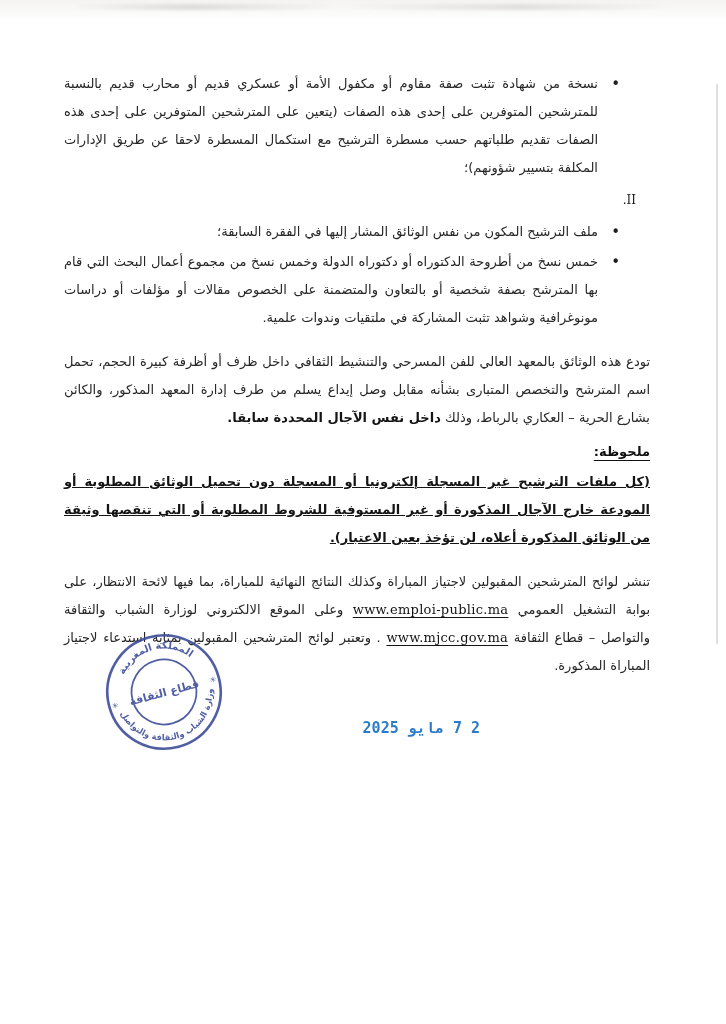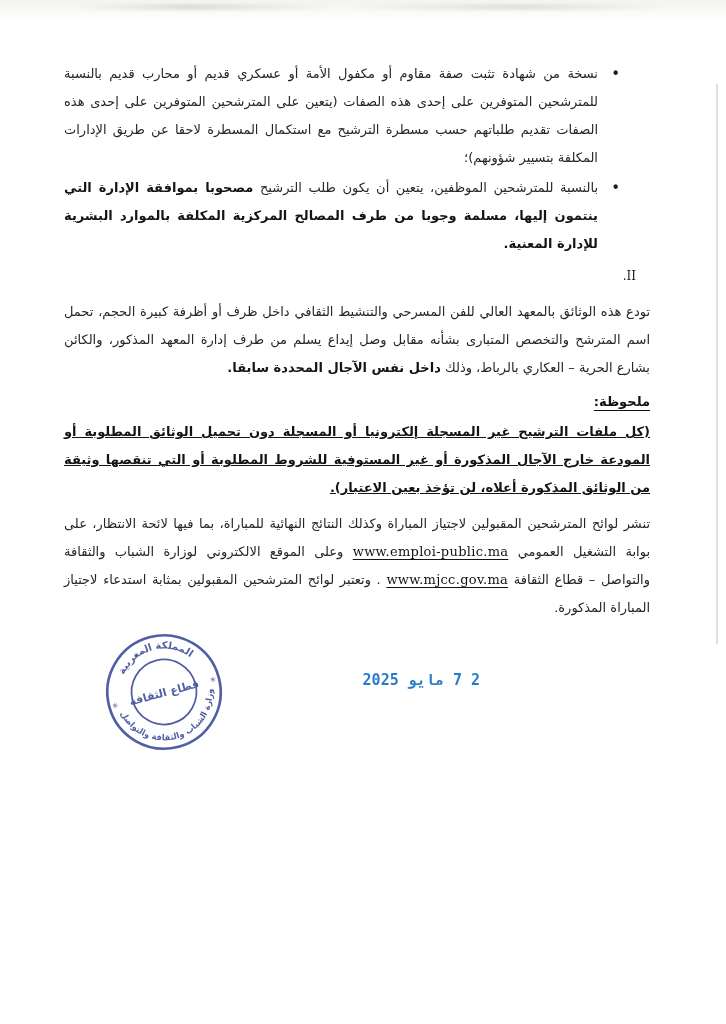--- a/index.html
+++ b/index.html
@@ -19,21 +19,21 @@
   .artifact-top{
     position:absolute;top:4px;left:70px;width:600px;height:6px;
     background:linear-gradient(90deg,transparent,#c9c7c4 20%,transparent 45%,#cfcdca 75%,transparent 100%);
     filter:blur(1.5px);opacity:.55;
   }
   .artifact-right{
     position:absolute;top:84px;right:8px;width:2px;height:560px;
     background:#c4c2bf;opacity:.5;filter:blur(.4px);
   }
   .content{
-    position:absolute;top:60px;right:76px;left:64px;
+    position:absolute;top:70px;right:76px;left:64px;
     direction:rtl;
     font-size:13px;
     line-height:28px;
     text-align:justify;
   }
   ul.blist{
     list-style:none;margin:0 30px 4px 0;padding:0;
   }
   ul.blist > li{
     position:relative;
@@ -45,21 +45,21 @@
     position:absolute;right:0;top:0;
     font-size:15px;color:#1d1d1d;
   }
   .b{font-weight:700;color:#151515;}
   .u{text-decoration:underline;text-underline-offset:3px;}
   .sec2head{
     display:flex;gap:16px;
     margin:2px 14px 4px 0;
   }
   .sec2head .numeral{font-family:"DejaVu Serif",serif;font-size:12px;color:#1d1d1d;}
-  p.para{margin:8px 0 2px 0;}
+  p.para{margin:16px 0 2px 0;}
   p.note-title{margin:6px 0 0 0;}
   p.note-title span{
     font-weight:700;color:#111;
     text-decoration:underline;text-underline-offset:4px;margin-left:8px;
   }
   p.note-body{margin:2px 0 2px 0;font-weight:700;color:#141414;text-decoration:underline;}
   .url{
     font-weight:400;color:#141414;
     text-decoration:underline;text-underline-offset:3px;
     unicode-bidi:embed;
@@ -90,42 +90,41 @@
 
   <div class="artifact-top"></div>
   <div class="artifact-right"></div>
 
   <div class="content">
 
     <ul class="blist">
       <li>
         <span>نسخة من شهادة تثبت صفة مقاوم أو مكفول الأمة أو عسكري قديم أو محارب قديم بالنسبة للمترشحين المتوفرين على إحدى هذه الصفات (يتعين على المترشحين المتوفرين على إحدى هذه الصفات تقديم طلباتهم حسب مسطرة الترشيح مع استكمال المسطرة لاحقا عن طريق الإدارات المكلفة بتسيير شؤونهم)؛</span><span class="b"></span>
       </li>
-      <li>
-        <span>بالنسبة للمترشحين الموظفين، يتعين أن يكون طلب الترشيح </span><span class="b">مصحوبا بموافقة الإدارة التي ينتمون إليها، مسلمة وجوبا من طرف المصالح المركزية المكلفة بالموارد البشرية للإدارة المعنية.</span>
-      </li>
     </ul>
 
     <div class="sec2head">
       <span class="numeral">II.</span>
     </div>
 
     <ul class="blist">
+      <li><span>ملف الترشيح المكون من نفس الوثائق المشار إليها في الفقرة السابقة؛</span></li>
+      <li><span>خمس نسخ من أطروحة الدكتوراه أو دكتوراه الدولة وخمس نسخ من مجموع أعمال البحث التي قام بها المترشح بصفة شخصية أو بالتعاون والمتضمنة على الخصوص مقالات أو مؤلفات أو دراسات مونوغرافية وشواهد تثبت المشاركة في ملتقيات وندوات علمية.</span></li>
     </ul>
 
     <p class="para"><span>تودع هذه الوثائق بالمعهد العالي للفن المسرحي والتنشيط الثقافي داخل ظرف أو أظرفة كبيرة الحجم، تحمل اسم المترشح والتخصص المتبارى بشأنه مقابل وصل إيداع يسلم من طرف إدارة المعهد المذكور، والكائن بشارع الحرية – العكاري بالرباط، وذلك </span><span class="b">داخل نفس الآجال المحددة سابقا.</span></p>
 
     <p class="note-title"><span>ملحوظة:</span></p>
 
     <p class="note-body">(كل ملفات الترشيح غير المسجلة إلكترونيا أو المسجلة دون تحميل الوثائق المطلوبة أو المودعة خارج الآجال المذكورة أو غير المستوفية للشروط المطلوبة أو التي تنقصها وثيقة من الوثائق المذكورة أعلاه، لن تؤخذ بعين الاعتبار).</p>
 
     <p class="para"><span>تنشر لوائح المترشحين المقبولين لاجتياز المباراة وكذلك النتائج النهائية للمباراة، بما فيها لائحة الانتظار، على بوابة التشغيل العمومي </span><span class="url" dir="ltr">www.emploi-public.ma</span><span> وعلى الموقع الالكتروني لوزارة الشباب والثقافة والتواصل – قطاع الثقافة </span><span class="url" dir="ltr">www.mjcc.gov.ma</span><span> . وتعتبر لوائح المترشحين المقبولين بمثابة استدعاء لاجتياز المباراة المذكورة.</span></p>
 
     <div class="sig">
-      <span class="sig-date" id="sig-date" style="color: rgb(42, 124, 201); margin-top: 10px;">2 7 مايو 2025</span>
+      <span class="sig-date" id="sig-date" style="color: rgb(42, 124, 201);">2 7 مايو 2025</span>
     </div>
 
   </div>
 
   <div class="stamp">
     <svg viewBox="0 0 120 120" xmlns="http://www.w3.org/2000/svg">
       <defs>
         <path id="arcTop" d="M 20.5 60 A 39.5 39.5 0 1 1 99.5 60" fill="none"></path>
         <path id="arcBot" d="M 16 60 A 44 44 0 0 0 104 60" fill="none"></path>
       </defs>

